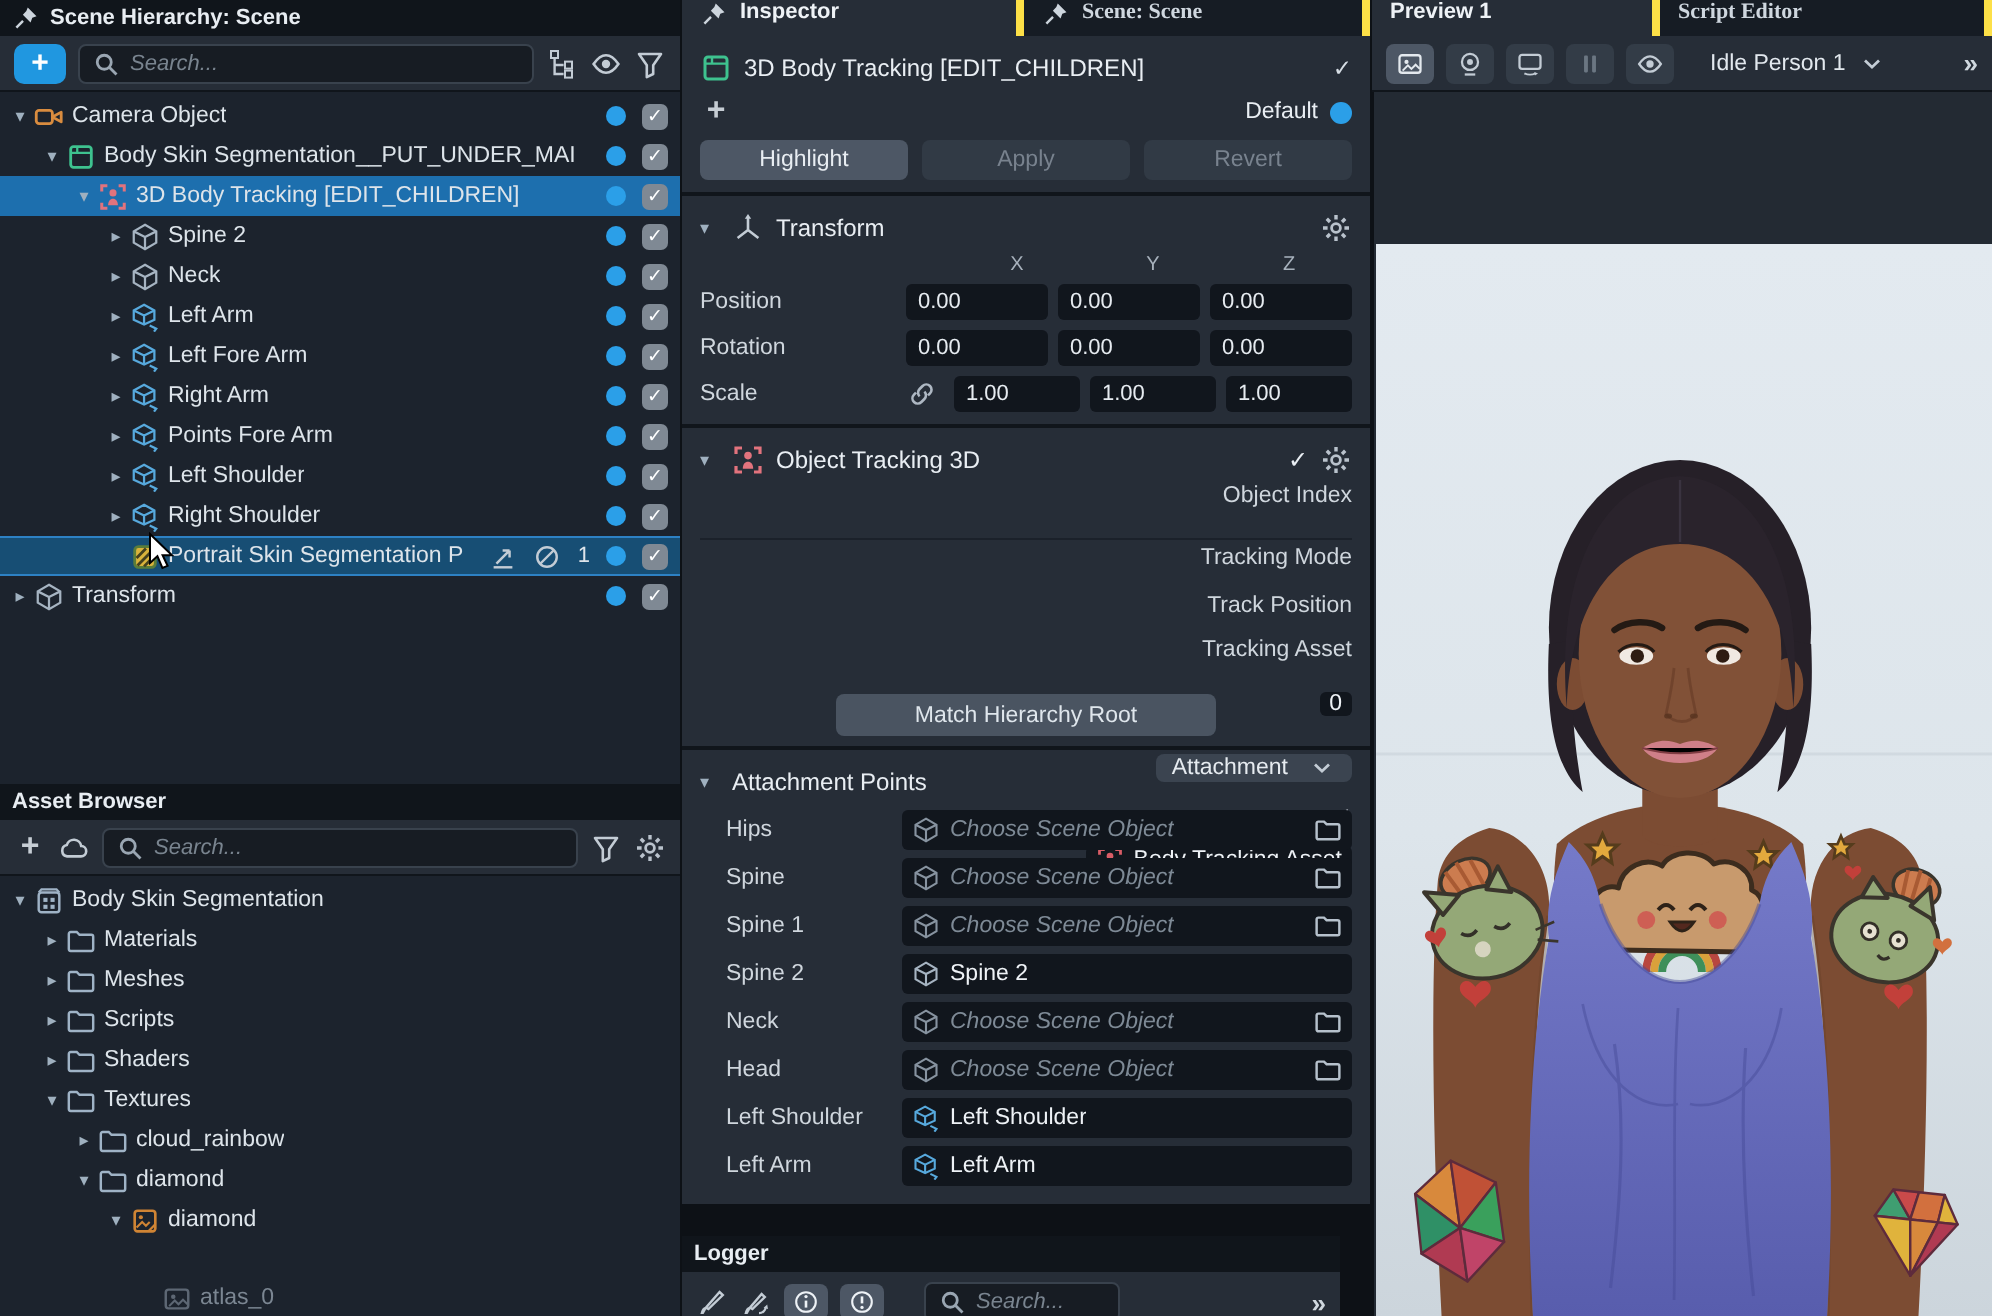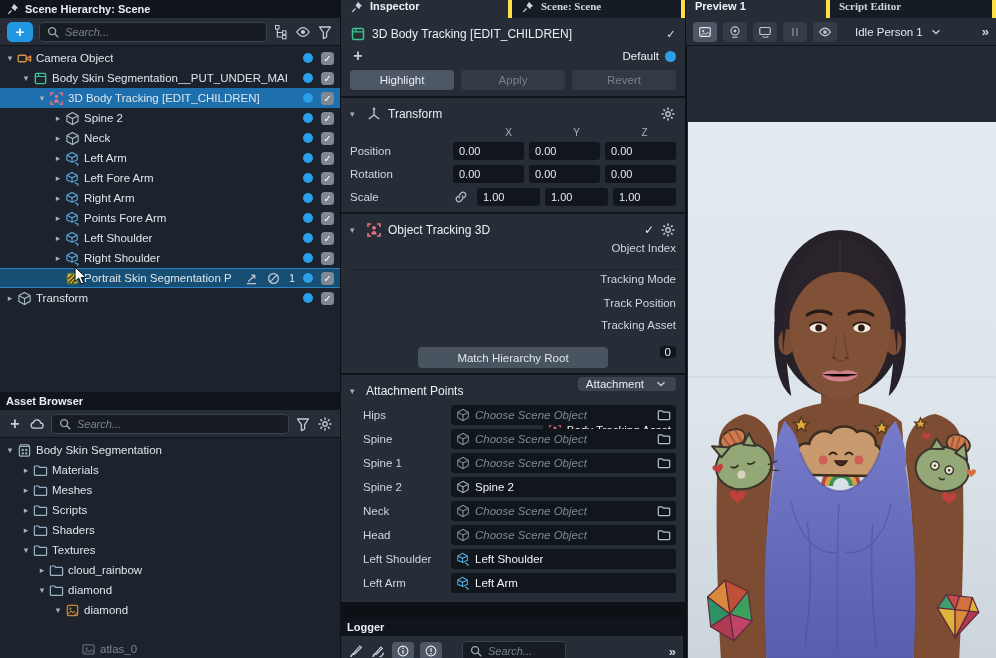--- a/index.html
+++ b/index.html
@@ -84,21 +84,21 @@
   .dropdown .spacer{flex:1;}
   .matchbtn{margin:4px auto 5px;width:190px;height:21px;background:#4a5461;border-radius:4px;
     display:flex;align-items:center;justify-content:center;color:#dfe6ec;font-size:11.5px;}
   .aprow{height:24px;display:flex;align-items:center;gap:5px;}
   .aprow .aplab{flex:0 0 96px;padding-left:13px;color:#cfd6dd;white-space:nowrap;}
   .aprow.empty .apval{font-style:italic;color:#7e8a96;}
   .aprow .apval{white-space:nowrap;overflow:hidden;}
   .aprow .fspacer{flex:1;}
 
   
-  #logger{position:absolute;left:0;right:2px;bottom:0;height:40px;background:#14532d;}
+  #logger{position:absolute;left:0;right:15px;bottom:0;height:40px;background:#14532d;}
   #logger .toolbar{border-bottom:none;height:30px;}
   .togglebtn{width:22px;height:18px;border-radius:4px;background:#4d5765;display:flex;
     align-items:center;justify-content:center;}
   .dchev{color:#cfd7de;font-size:13px;font-weight:bold;}
 
   
   .pbtn{width:24px;height:20px;border-radius:4px;background:#333c47;display:flex;align-items:center;
     justify-content:center;flex:none;}
   .pbtn.active{background:#4d5765;}
   #viewport{position:absolute;top:46px;bottom:0;left:0;right:0;background:#232a33;

